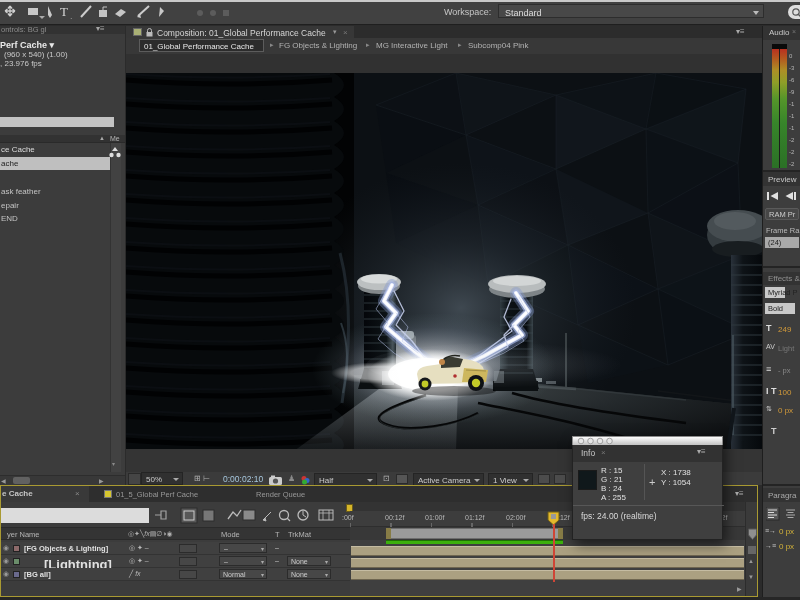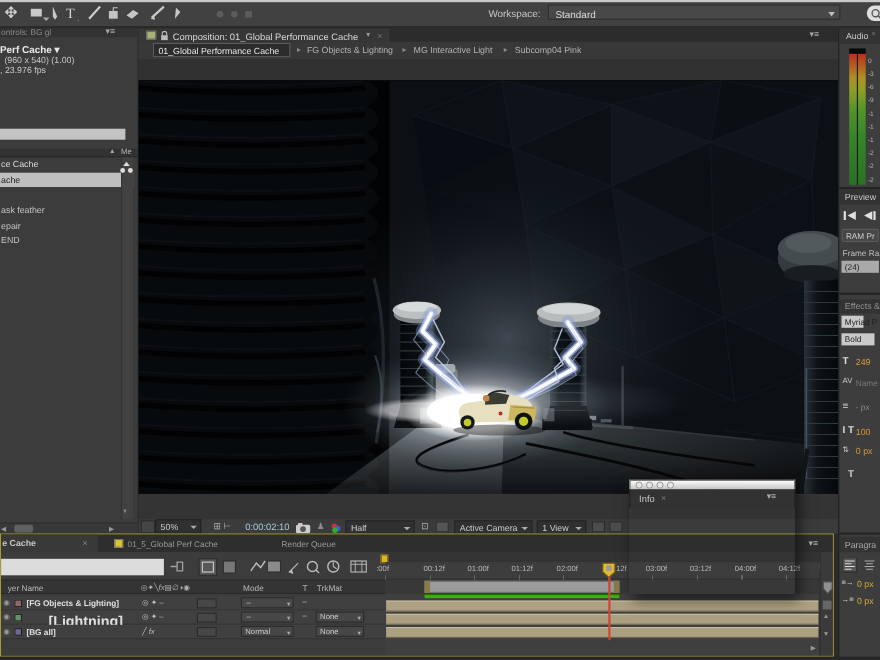--- a/index.html
+++ b/index.html
@@ -408,21 +408,21 @@
 
     <div class="abs" style="left:2px;top:261px;width:20px;height:11px;background:#c9c9c9;">
       <div class="abs txt" style="left:3px;top:1px;font-size:7.5px;color:#222;">Myriad P</div>
     </div>
     <div class="abs" style="left:2px;top:277px;width:30px;height:11px;background:#c9c9c9;">
       <div class="abs txt" style="left:3px;top:1px;font-size:7.5px;color:#222;">Bold</div>
     </div>
     <div class="abs txt" style="left:3px;top:297px;font-size:9px;color:#ddd;font-weight:bold;">T</div>
     <div class="abs txt" style="left:15px;top:299px;font-size:8px;color:#d29a3a;">249</div>
     <div class="abs txt" style="left:3px;top:317px;font-size:7px;color:#ccc;">AV</div>
-    <div class="abs txt" style="left:15px;top:318px;font-size:7.5px;color:#777;">Name</div>
+    <div class="abs txt" style="left:15px;top:318px;font-size:7.5px;color:#777;">Light</div>
     <div class="abs txt" style="left:3px;top:338px;font-size:9px;color:#ddd;">≡</div>
     <div class="abs txt" style="left:15px;top:340px;font-size:7.5px;color:#888;">- px</div>
     <div class="abs txt" style="left:3px;top:360px;font-size:9px;color:#ddd;font-weight:bold;">I T</div>
     <div class="abs txt" style="left:15px;top:362px;font-size:8px;color:#d29a3a;">100</div>
     <div class="abs txt" style="left:3px;top:379px;font-size:7px;color:#ccc;">⇅</div>
     <div class="abs txt" style="left:15px;top:380px;font-size:8px;color:#d29a3a;">0 px</div>
     <div class="abs txt" style="left:8px;top:400px;font-size:9px;color:#ccc;font-weight:bold;">T</div>
 
     <div class="abs" style="left:0;top:458px;width:38px;height:2px;background:#242424;"></div>
     <div class="abs" style="left:0;top:462px;width:38px;height:14px;background:#333;">
@@ -589,15 +589,28 @@
             <circle cx="23" cy="4" r="2.8"></circle>
             <circle cx="32.5" cy="4" r="2.8"></circle>
         </g>
       </svg>
     </div>
     <div class="abs" style="left:0;top:9px;width:151px;height:17px;background:#323232;border-left:1px solid #222;border-right:1px solid #222;">
       <div class="abs txt" style="left:8px;top:3px;font-size:8.5px;color:#c8c8c8;">Info</div>
       <div class="abs txt" style="left:28px;top:3px;font-size:8px;color:#777;">×</div>
       <div class="abs txt" style="left:124px;top:2px;font-size:8px;color:#aaa;">▾≡</div>
     </div>
+    <div class="abs" style="left:0;top:26px;width:151px;height:78px;background:#3f3f3f;border:1px solid #222;border-top:none;">
+      <div class="abs" style="left:5px;top:8px;width:19px;height:20px;background:#10181b;border:1px solid #1a1a1a;"></div>
+      <div class="abs txt" style="left:28px;top:4px;font-size:8px;color:#e0e0e0;">R :  15</div>
+      <div class="abs txt" style="left:28px;top:13px;font-size:8px;color:#e0e0e0;">G :  21</div>
+      <div class="abs txt" style="left:28px;top:22px;font-size:8px;color:#e0e0e0;">B :  24</div>
+      <div class="abs txt" style="left:28px;top:31px;font-size:8px;color:#e0e0e0;">A :  255</div>
+      <div class="abs" style="left:71px;top:2px;width:1px;height:36px;background:#555;"></div>
+      <div class="abs txt" style="left:76px;top:14px;font-size:11px;color:#ccc;">+</div>
+      <div class="abs txt" style="left:88px;top:6px;font-size:8px;color:#e0e0e0;">X : 1738</div>
+      <div class="abs txt" style="left:88px;top:16px;font-size:8px;color:#e0e0e0;">Y : 1054</div>
+      <div class="abs" style="left:0;top:43px;width:151px;height:1px;background:#575757;"></div>
+      <div class="abs txt" style="left:8px;top:49px;font-size:8.5px;color:#d8d8d8;">fps: 24.00 (realtime)</div>
+    </div>
   </div>
 
 </div>
 
 </body></html>

